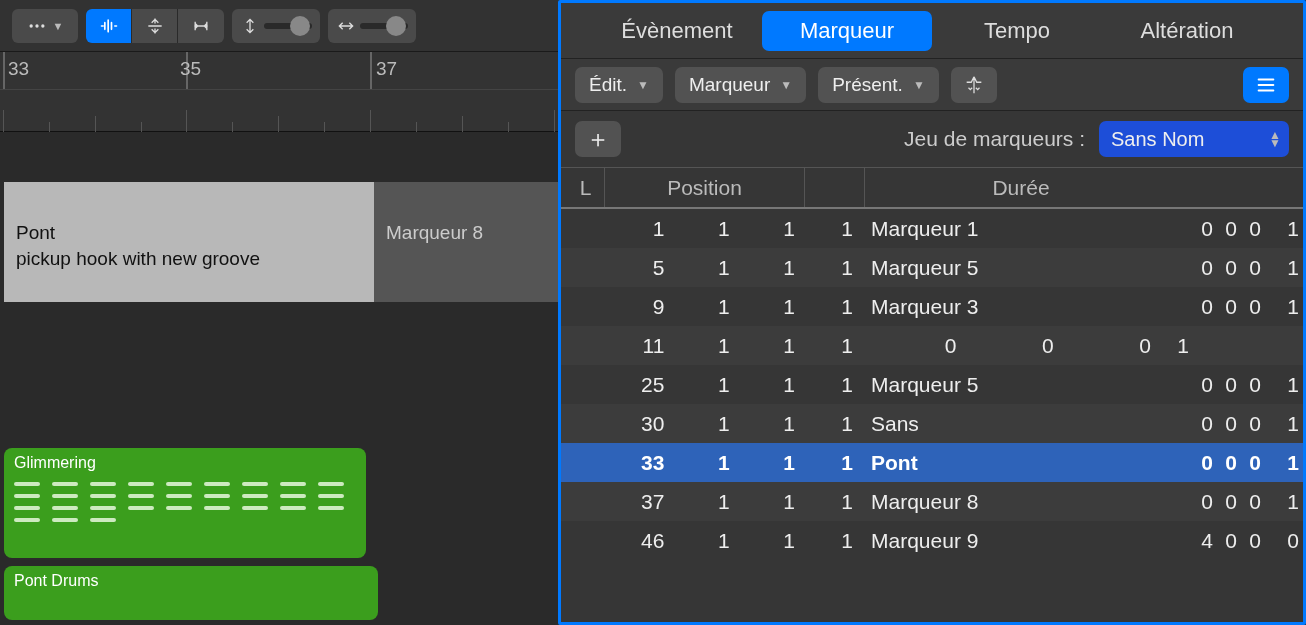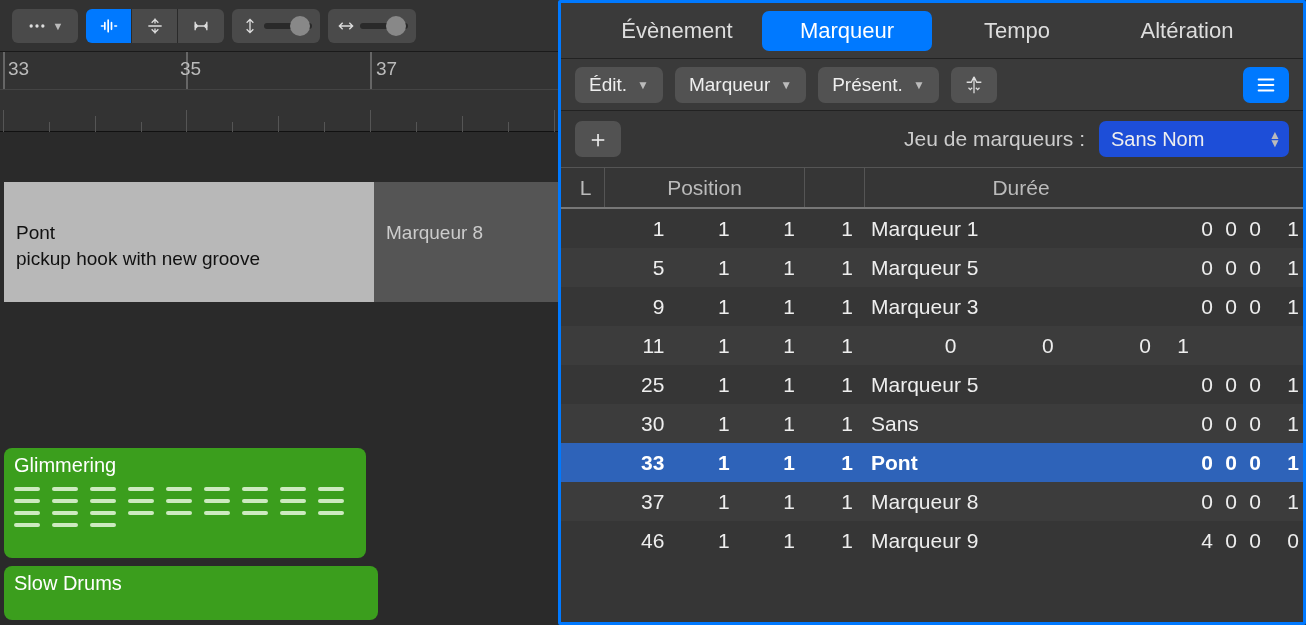--- a/index.html
+++ b/index.html
@@ -29,21 +29,21 @@
   .ruler-bot { height: 42px; position: relative; }
   .ruler-tick { position: absolute; bottom: 0; width: 1px; background: #555; }
 
   .marker-lane { position: absolute; left: 4px; top: 182px; right: 0; height: 120px; }
   .marker-block { position: absolute; top: 0; height: 120px; }
   .mk-light { background: #b8b8b8; color: #111; left: 0; width: 370px; border-radius: 0; }
   .mk-light::after { content: ""; position: absolute; right: -12px; top: 0; border-top: 12px solid #b8b8b8; border-right: 12px solid transparent; }
   .mk-dark  { background: #555; color: #ccc; left: 370px; width: 188px; }
   .mk-text { padding: 38px 12px 0 12px; font-size: 19px; line-height: 26px; }
 
-  .region { position: absolute; left: 4px; border-radius: 8px; padding: 6px 10px; color: #fff; font-size: 20px; overflow: hidden; }
+  .region { position: absolute; left: 4px; border-radius: 8px; padding: 6px 10px; color: #fff; font-size: 16px; overflow: hidden; }
   .region.green { background: #3b9e1d; }
   .region .waves { display: flex; flex-wrap: wrap; gap: 8px 12px; margin-top: 10px; }
   .region .waves span { display: inline-block; width: 26px; height: 4px; background: #cdeac0; border-radius: 2px; }
   .region1 { top: 448px; width: 362px; height: 110px; }
   .region2 { top: 566px; width: 374px; height: 54px; }
 
   
   .right { flex: 1; background: #363636; border: 3px solid #0079ff; border-radius: 2px; display: flex; flex-direction: column; overflow: hidden; }
 
   .tabbar { height: 56px; background: #3a3a3a; display: flex; align-items: center; justify-content: center; gap: 0; border-bottom: 1px solid #222; }
@@ -205,21 +205,21 @@
           <span></span>
           <span></span>
           <span></span>
           <span></span>
           <span></span>
           <span></span>
           <span></span>
       </div>
     </div>
     <div class="region green region2">
-      <div>Slow Drums</div>
+      <div>Pont Drums</div>
     </div>
   </div>
 
   <div class="right">
     <div class="tabbar">
       <button class="tab">Évènement</button>
       <button class="tab active">Marqueur</button>
       <button class="tab">Tempo</button>
       <button class="tab">Altération</button>
     </div>

